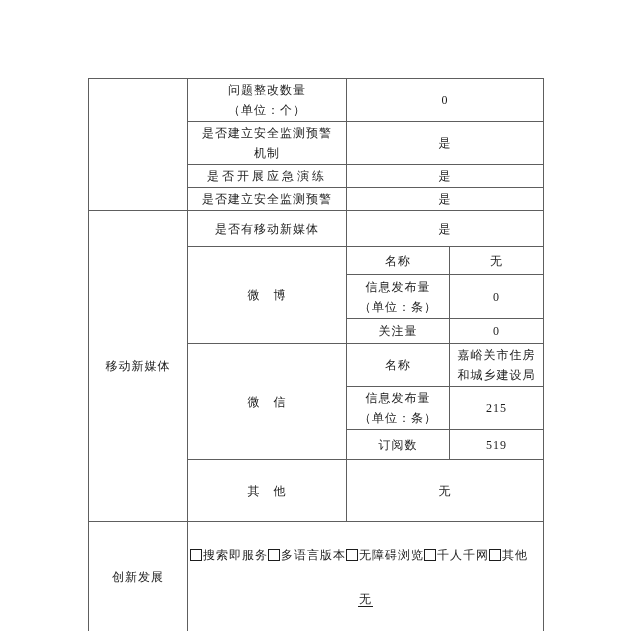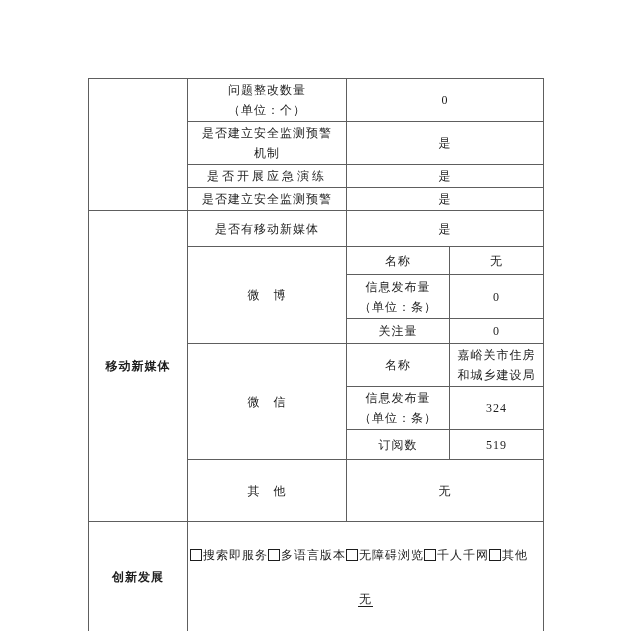--- a/index.html
+++ b/index.html
@@ -35,21 +35,20 @@
     font-size: 12px;
     line-height: 20px;
     letter-spacing: 1px;
     text-align: center;
     vertical-align: middle;
     padding: 1px 2px;
     white-space: pre-line;
   }
   td.section-cell {
     letter-spacing: 1.5px;
-    font-weight: bold;
   }
   td.label-cell.spread {
     letter-spacing: 3px;
   }
   td.innovation-cell {
     text-align: left;
     padding: 2px 4px 2px 13px;
     white-space: normal;
   }
   .cb-line {
@@ -131,21 +130,21 @@
       </tr>
       <tr style="height:42px">
         <td class="label-cell" rowspan="3">微　信</td>
         <td class="sub-label-cell">名称</td>
         <td class="value-cell">嘉峪关市住房
 和城乡建设局</td>
       </tr>
       <tr style="height:37px">
         <td class="sub-label-cell">信息发布量
 （单位：条）</td>
-        <td class="value-cell">324</td>
+        <td class="value-cell">215</td>
       </tr>
       <tr style="height:30px">
         <td class="sub-label-cell">订阅数</td>
         <td class="value-cell">519</td>
       </tr>
       <tr style="height:62px">
         <td class="label-cell">其　他</td>
         <td class="value-cell" colspan="2">无</td>
       </tr>
       <tr style="height:104px">

